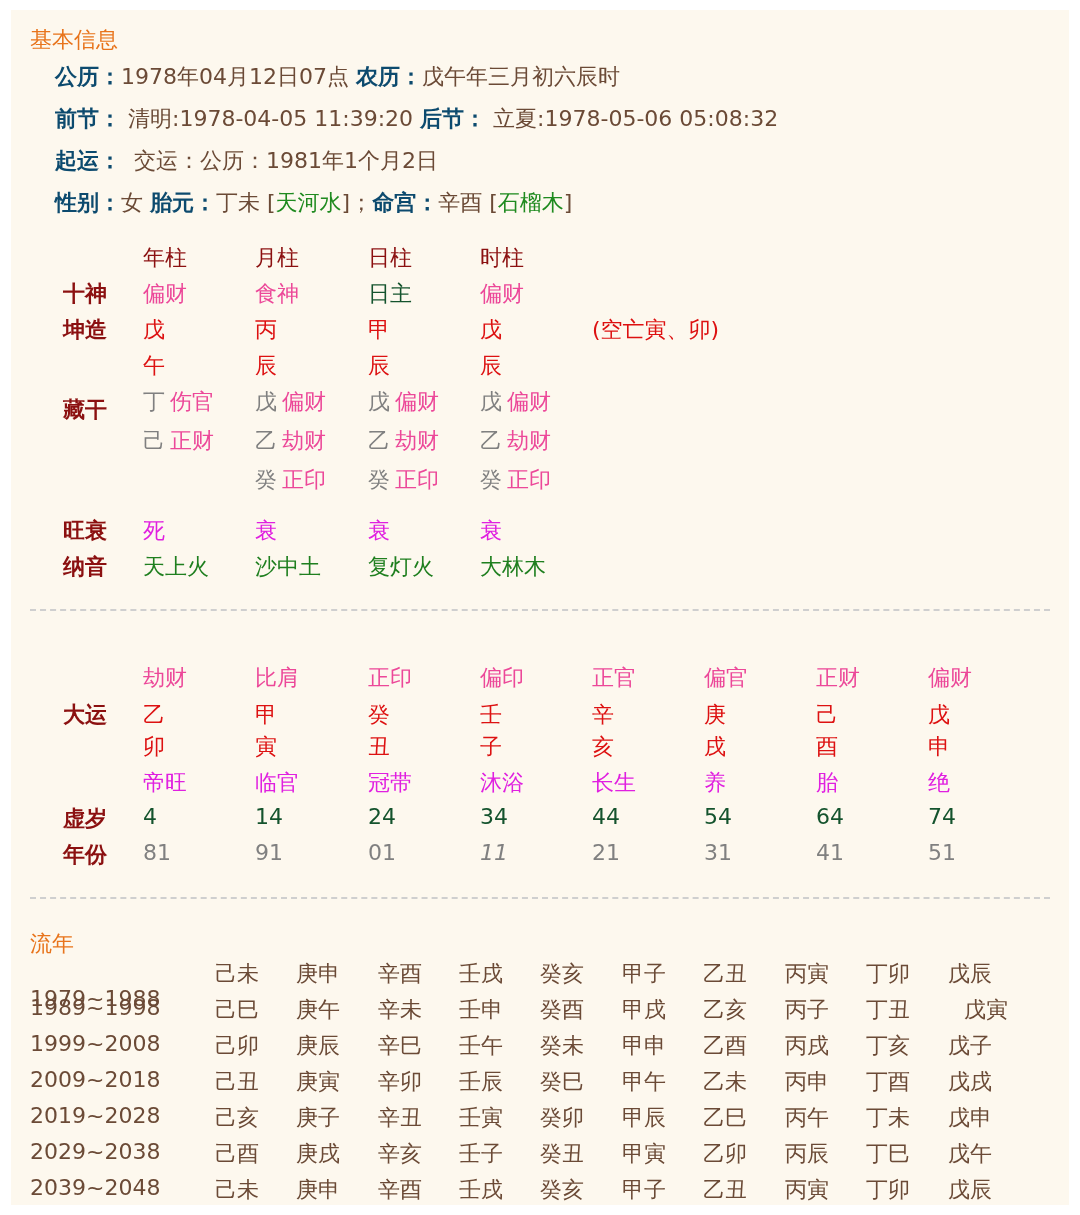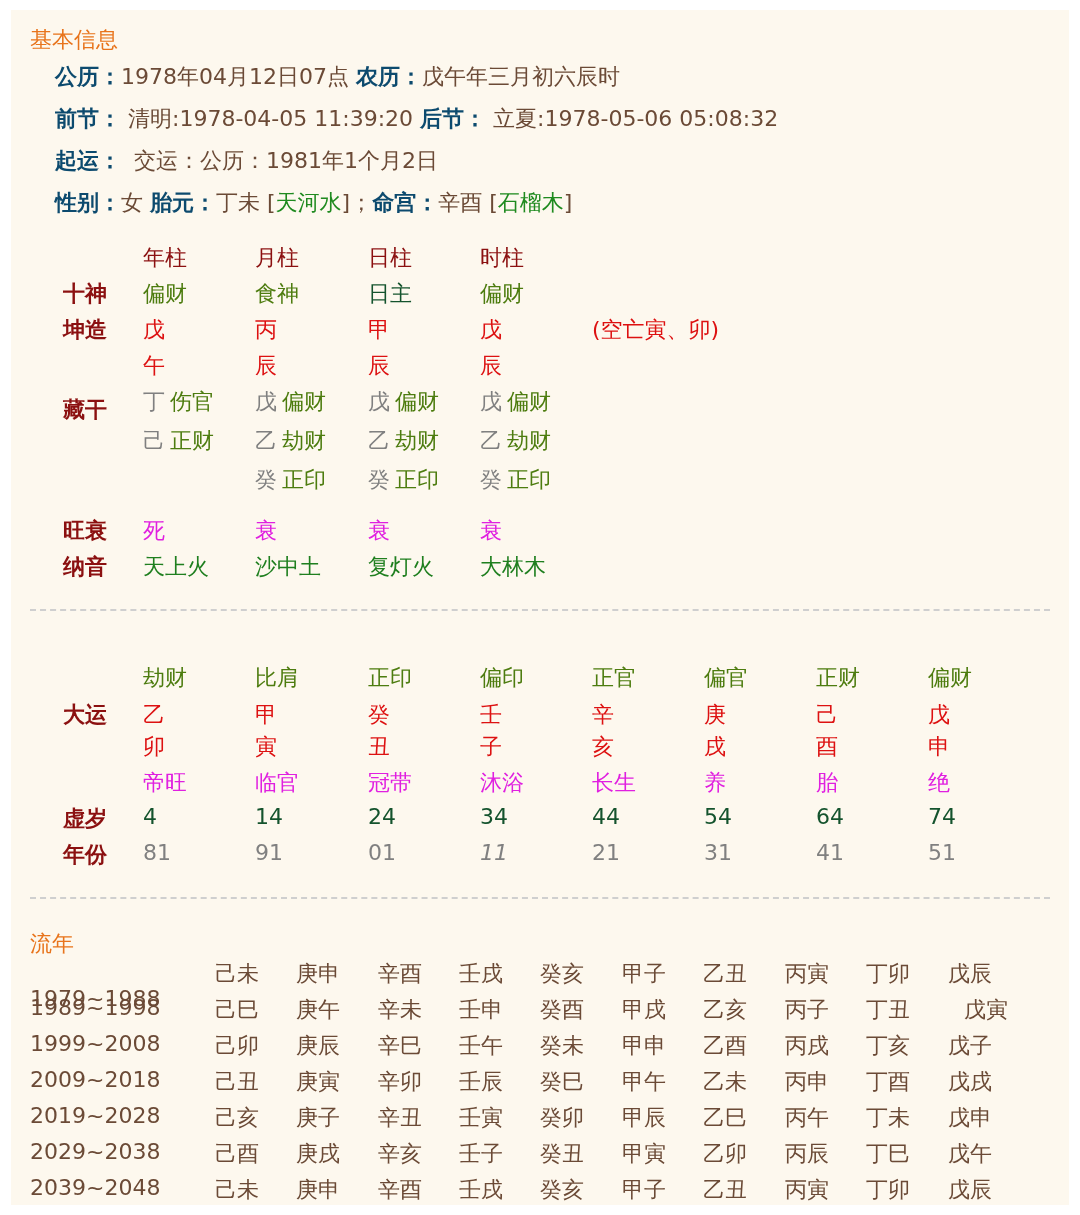--- a/index.html
+++ b/index.html
@@ -12,21 +12,21 @@
     position: absolute; left: 11px; top: 10px; width: 1058px; height: 1195px;
     background: #fdf8ee;
   }
   .abs { position: absolute; white-space: nowrap; }
   .title { color: #e8741c; font-size: 22px; }
   .info { color: #6b4a36; font-size: 22px; }
   .lab { color: #0c4a6e; font-weight: bold; }
   .green { color: #1f8a1f; }
   .rowlabel { color: #8b1010; font-size: 22px; font-weight: bold; }
   .pillarhead { color: #8b1010; font-size: 22px; }
-  .blue { color: #4d7c0f; font-size: 22px; }
+  .blue { color: #ec4899; font-size: 22px; }
   .red { color: #dd1111; font-size: 22px; }
   .gray { color: #808080; font-size: 22px; }
   .brown { color: #14532d; font-size: 22px; text-align: right; }
   .magenta { color: #e020e0; font-size: 22px; }
   .nayin { color: #1f7f1f; font-size: 22px; }
   .divider { position: absolute; left: 30px; width: 1020px; border-top: 2px dashed #cfcfcf; height: 0; }
   .ln-range { color: #6b4a36; font-size: 22px; }
   .ln-cell { color: #6b4a36; font-size: 22px; }
 </style>
 </head>

